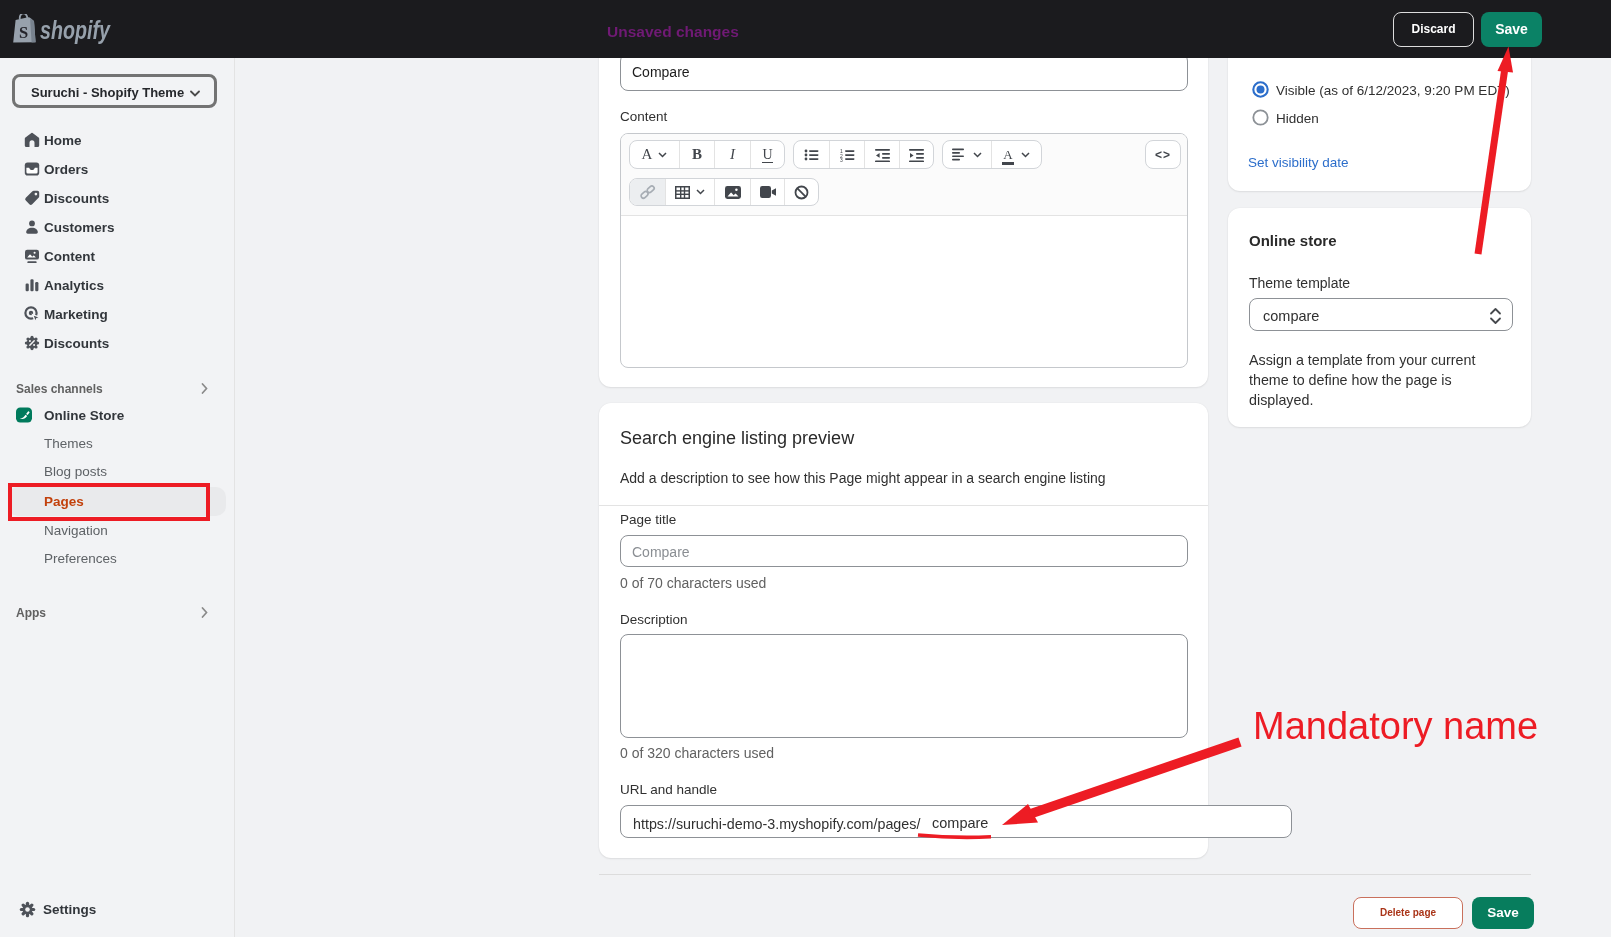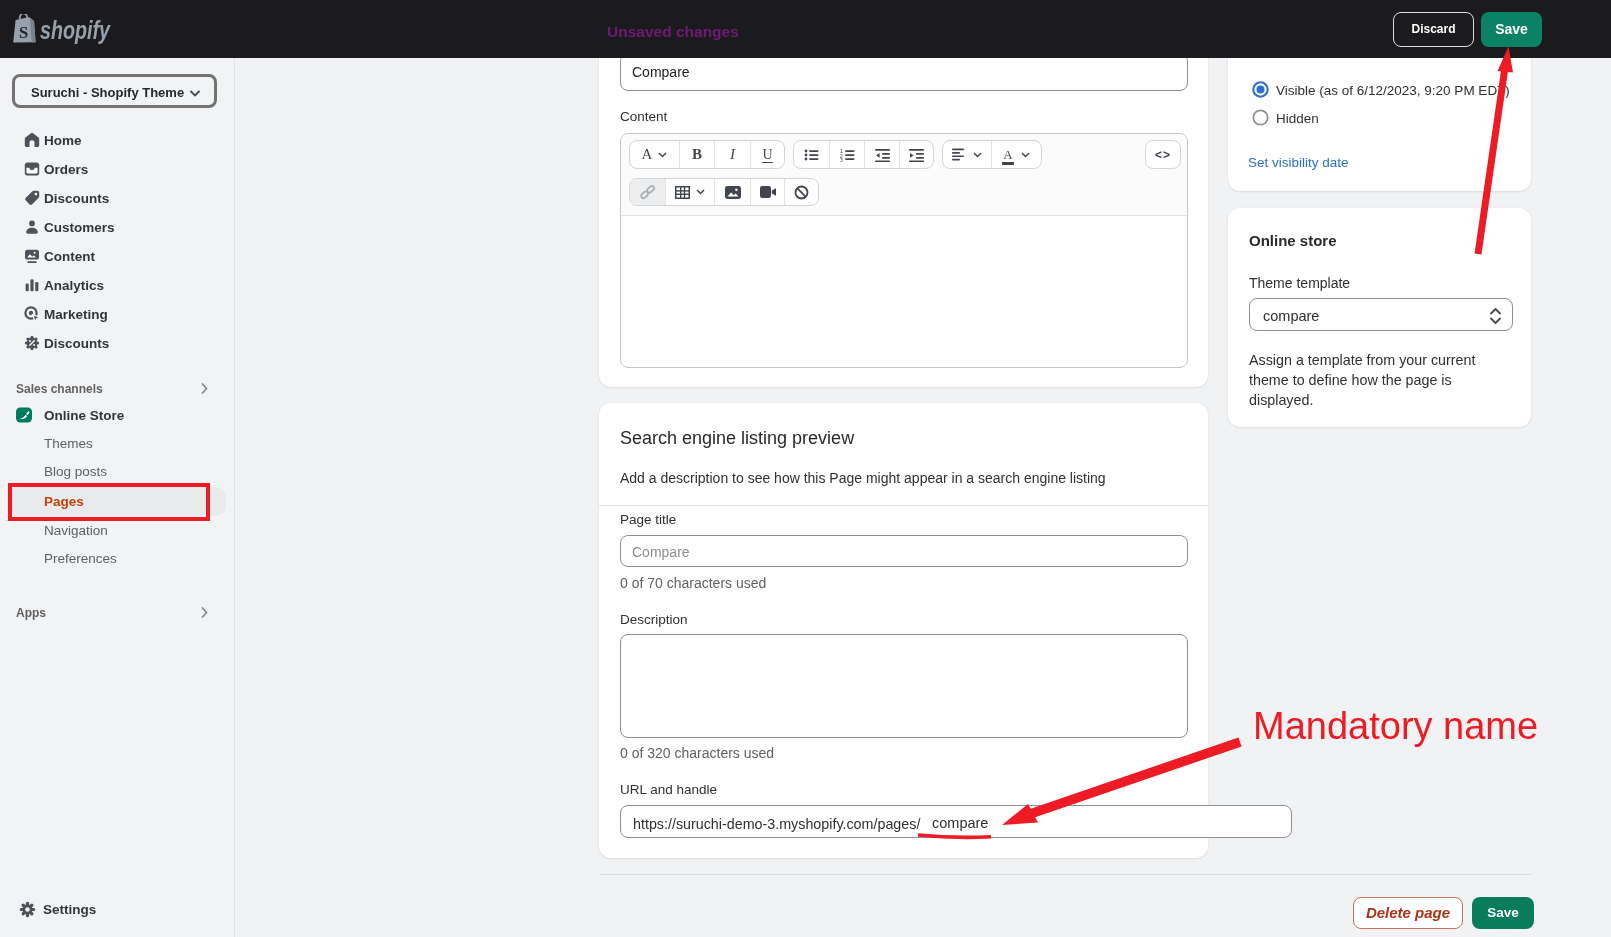--- a/index.html
+++ b/index.html
@@ -200,21 +200,21 @@
 <div class="abs" style="left:1249px; top:275px; font-size:14px; color:#303030;">Theme template</div>
 <div class="input" style="left:1249px; top:298px; width:264px; height:33px;">
     <span style="position:absolute;left:13px;top:9px;font-size:14.5px;color:#303030;">compare</span>
   <svg style="position:absolute; right:10px; top:8px;" width="13" height="18" viewBox="0 0 13 18">
       <path d="M2 6.5 L6.5 2 L11 6.5 M2 11.5 L6.5 16 L11 11.5" stroke="#46494d" stroke-width="1.8" fill="none" stroke-linecap="round" stroke-linejoin="round"></path>
     </svg>
 </div>
 <div class="abs lbl" style="left:1249px; top:350px; width:276px; line-height:20px; font-size:14.3px;">Assign a template from your current<br>theme to define how the page is<br>displayed.</div>
 
 <div class="abs" style="left:599px; top:874px; width:932px; height:1px; background:#dcdcdc;"></div>
-<div class="abs" style="left:1353px; top:897px; width:110px; height:32px; background:#fff; border:1px solid #c9705c; border-radius:8px; color:#a93418; font-size:15px; font-weight:bold; text-align:center; line-height:30px;font-style:italic;">Delete page</div>
+<div class="abs" style="left:1353px; top:897px; width:110px; height:32px; background:#fff; border:1px solid #c9705c; border-radius:8px; color:#a93418; font-size:10px; font-weight:bold; text-align:center; line-height:30px;">Delete page</div>
 <div class="abs" style="left:1472px; top:897px; width:62px; height:32px; background:#077d5d; border-radius:8px; color:#fff; font-size:13.5px; font-weight:bold; text-align:center; line-height:32px;">Save</div>
 
 <div class="abs" style="left:0; top:0; width:1611px; height:58px; background:#1b1b1e; z-index:40;"></div>
 <div id="logo" class="abs" style="left:13px; top:14px; z-index:41;">
   <svg width="110" height="30" viewBox="0 0 110 30">
     <g>
       <path d="M2.6 6.1 L15.1 3.2 a4.2 4.2 0 0 1 2.9 1.3 L21 7.1 L22.6 28.2 L0.2 28.6 Z" fill="#97a1ac"></path>
       <path d="M17.1 4.1 L21 7.2 L22.6 28.2 L18.6 28.4 Z" fill="#78828e"></path>
       <path d="M6.9 5.5 c-.7-3.7 1.3-6.3 3.7-6.1 2 .15 3.4 1.9 3.9 5" fill="none" stroke="#97a1ac" stroke-width="1.8"></path>
       <text x="6" y="23.8" font-family="Liberation Serif" font-weight="bold" font-size="16.5" fill="#23232a">S</text>

